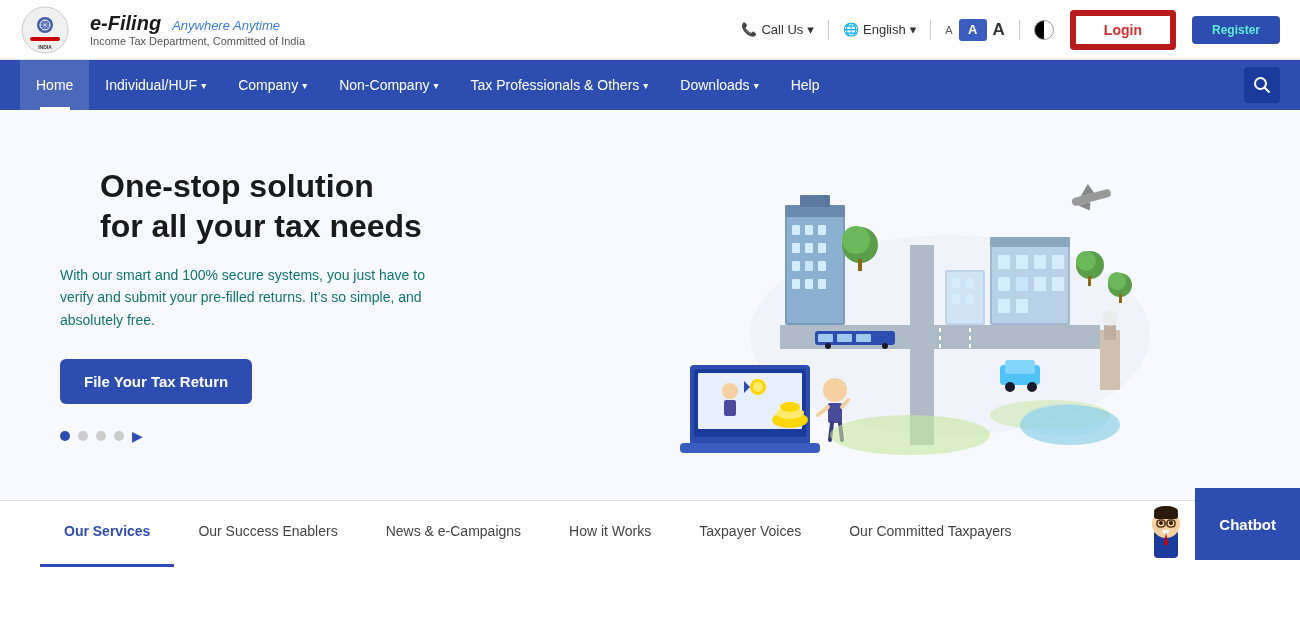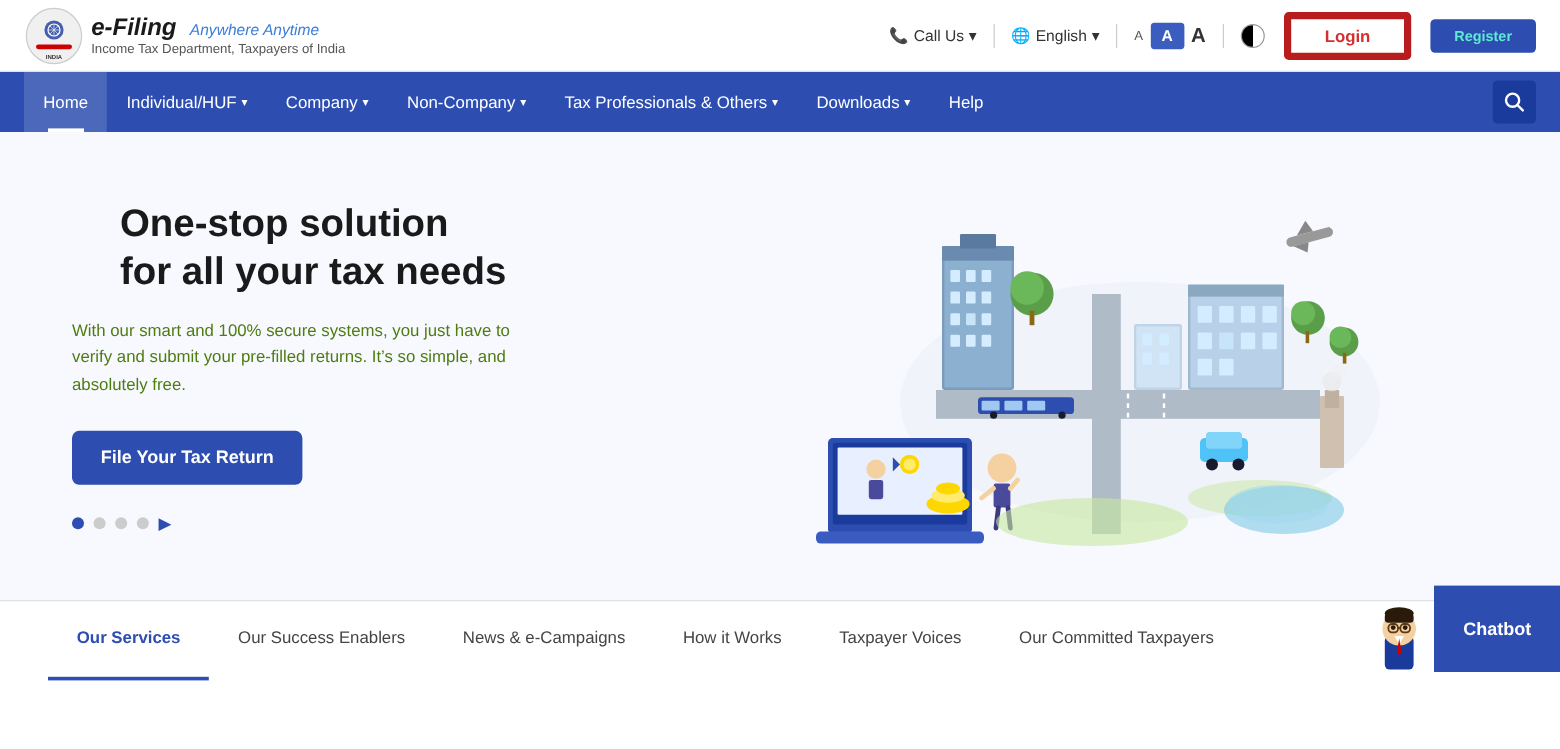--- a/index.html
+++ b/index.html
@@ -11,21 +11,21 @@
       align-items: center;
       justify-content: space-between;
       padding: 6px 20px;
       border-bottom: 1px solid #e0e0e0;
       background: #fff;
       height: 60px;
     }
     .logo-area {
       display: flex;
       align-items: center;
-      gap: 6px;
+      gap: 20px;
     }
     .logo-emblem {
       width: 50px;
       height: 50px;
     }
     .logo-text {
       display: flex;
       flex-direction: column;
     }
     .logo-title {
@@ -196,21 +196,21 @@
     .hero-title {
       font-size: 32px;
       font-weight: 900;
       color: #1a1a1a;
       line-height: 1.25;
       margin-bottom: 18px;
       margin-left: 40px;
     }
     .hero-desc {
       font-size: 14px;
-      color: #4d7c0f;
+      color: #0f766e;
       line-height: 1.6;
       margin-bottom: 28px;
       max-width: 380px;
     }
     .btn-file {
       background: #2d4eb0;
       color: #fff;
       font-size: 15px;
       font-weight: bold;
       padding: 14px 24px;
@@ -312,21 +312,21 @@
       <line x1="25" y1="15" x2="25" y2="25" stroke="#fff" stroke-width="0.5"></line>
       <line x1="20" y1="20" x2="30" y2="20" stroke="#fff" stroke-width="0.5"></line>
       <line x1="21.5" y1="16.5" x2="28.5" y2="23.5" stroke="#fff" stroke-width="0.5"></line>
       <line x1="28.5" y1="16.5" x2="21.5" y2="23.5" stroke="#fff" stroke-width="0.5"></line>
     </svg>
     <div class="logo-text">
       <div class="logo-title">
         <span style="font-size:20px;font-weight:900;color:#1a1a1a;">e-Filing</span>
         <span style="color:#3b7dd8;font-style:italic;font-weight:normal;font-size:13px;margin-left:6px;">Anywhere Anytime</span>
       </div>
-      <div class="logo-subtitle">Income Tax Department, Taxpayers of India</div>
+      <div class="logo-subtitle">Income Tax Department, Committed of India</div>
     </div>
   </div>
 
   <div class="header-right">
     <div class="header-util">
       <div class="util-item">
         <span>📞</span>
         <span>Call Us</span>
         <span class="arrow">▾</span>
       </div>

